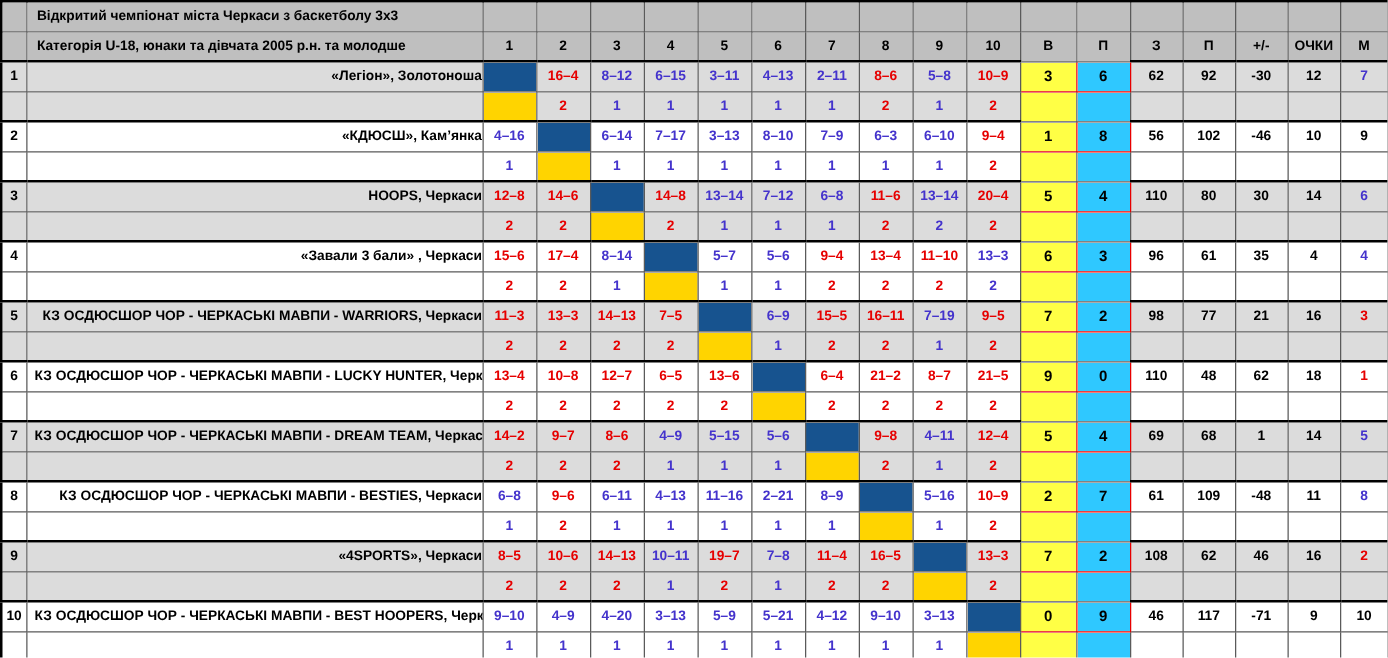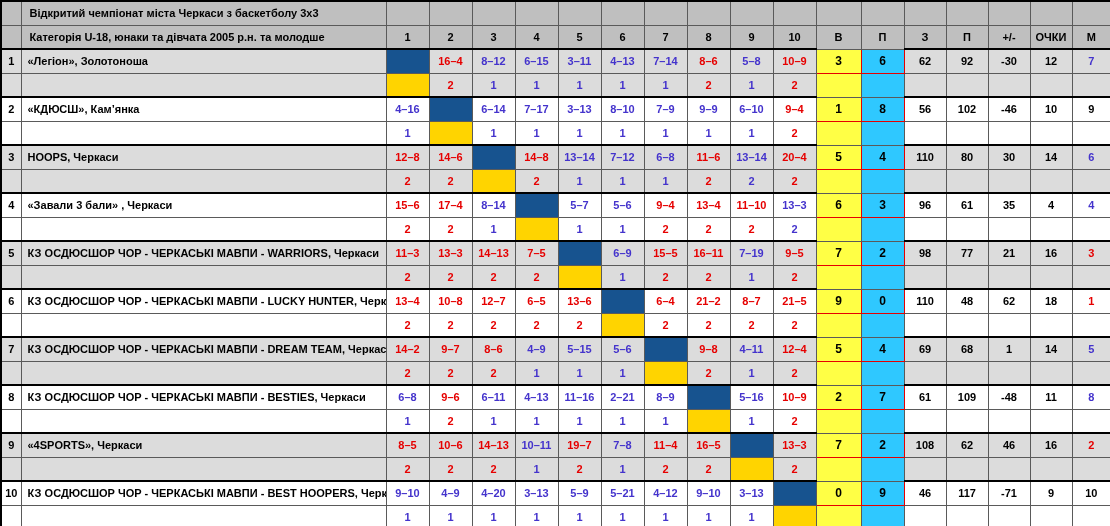--- a/index.html
+++ b/index.html
@@ -7,21 +7,21 @@
     --wcol:#ffff45; --lcol:#2fc8ff; --hdr:#bfbfbf; --stripe:#dcdcdc;
   }
   html,body{margin:0;padding:0;width:1110px;height:526px;overflow:hidden;background:#fff;}
   table{border-collapse:collapse;table-layout:fixed;width:1110px;border:2px solid #000;
         font-family:"Liberation Sans","DejaVu Sans",sans-serif;}
   tr{height:24px;}
   td{border:1px solid #5a5a5a;padding:0;margin:0;text-align:center;vertical-align:middle;
      font-weight:bold;font-size:11px;color:#000;overflow:hidden;white-space:nowrap;}
   .hdr td{background:var(--hdr);}
   .title{text-align:left;padding-left:8px;font-size:11px;}
-  .team{text-align:left;padding-left:6px;}
+  .team{text-align:right;padding-left:6px;}
   .idx{font-size:11px;}
   .shade-gray td.base{background:var(--stripe);}
   .shade-white td.base{background:#fff;}
   .t-main td{border-top:2px solid #000;}
   .t-pts td{border-top:1px solid #9a9a9a;}
   .w{color:var(--win);}
   .l{color:var(--loss);}
   .diag-main{background:var(--diag);}
   .diag-pts{background:var(--diagp);}
   .col-v{background:var(--wcol);}
@@ -100,21 +100,21 @@
   <tbody id="grid-body">
       <tr class="t-main shade-gray">
         <td class="idx base">1</td>
         <td class="team base">«Легіон», Золотоноша</td>
         <td class="diag-main"></td>
         <td class="base w">16–4</td>
         <td class="base l">8–12</td>
         <td class="base l">6–15</td>
         <td class="base l">3–11</td>
         <td class="base l">4–13</td>
-        <td class="base l">7–14</td>
+        <td class="base l">2–11</td>
         <td class="base w">8–6</td>
         <td class="base l">5–8</td>
         <td class="base w">10–9</td>
         <td class="col-v vpv">3</td>
         <td class="col-p vpv">6</td>
         <td class="base">62</td>
         <td class="base">92</td>
         <td class="base">-30</td>
         <td class="base">12</td>
         <td class="base l">7</td>
@@ -143,21 +143,21 @@
       <tr class="t-main shade-white">
         <td class="idx base">2</td>
         <td class="team base">«КДЮСШ», Кам’янка</td>
         <td class="base l">4–16</td>
         <td class="diag-main"></td>
         <td class="base l">6–14</td>
         <td class="base l">7–17</td>
         <td class="base l">3–13</td>
         <td class="base l">8–10</td>
         <td class="base l">7–9</td>
-        <td class="base l">9–9</td>
+        <td class="base l">6–3</td>
         <td class="base l">6–10</td>
         <td class="base w">9–4</td>
         <td class="col-v vpv">1</td>
         <td class="col-p vpv">8</td>
         <td class="base">56</td>
         <td class="base">102</td>
         <td class="base">-46</td>
         <td class="base">10</td>
         <td class="base ">9</td>
       </tr>

